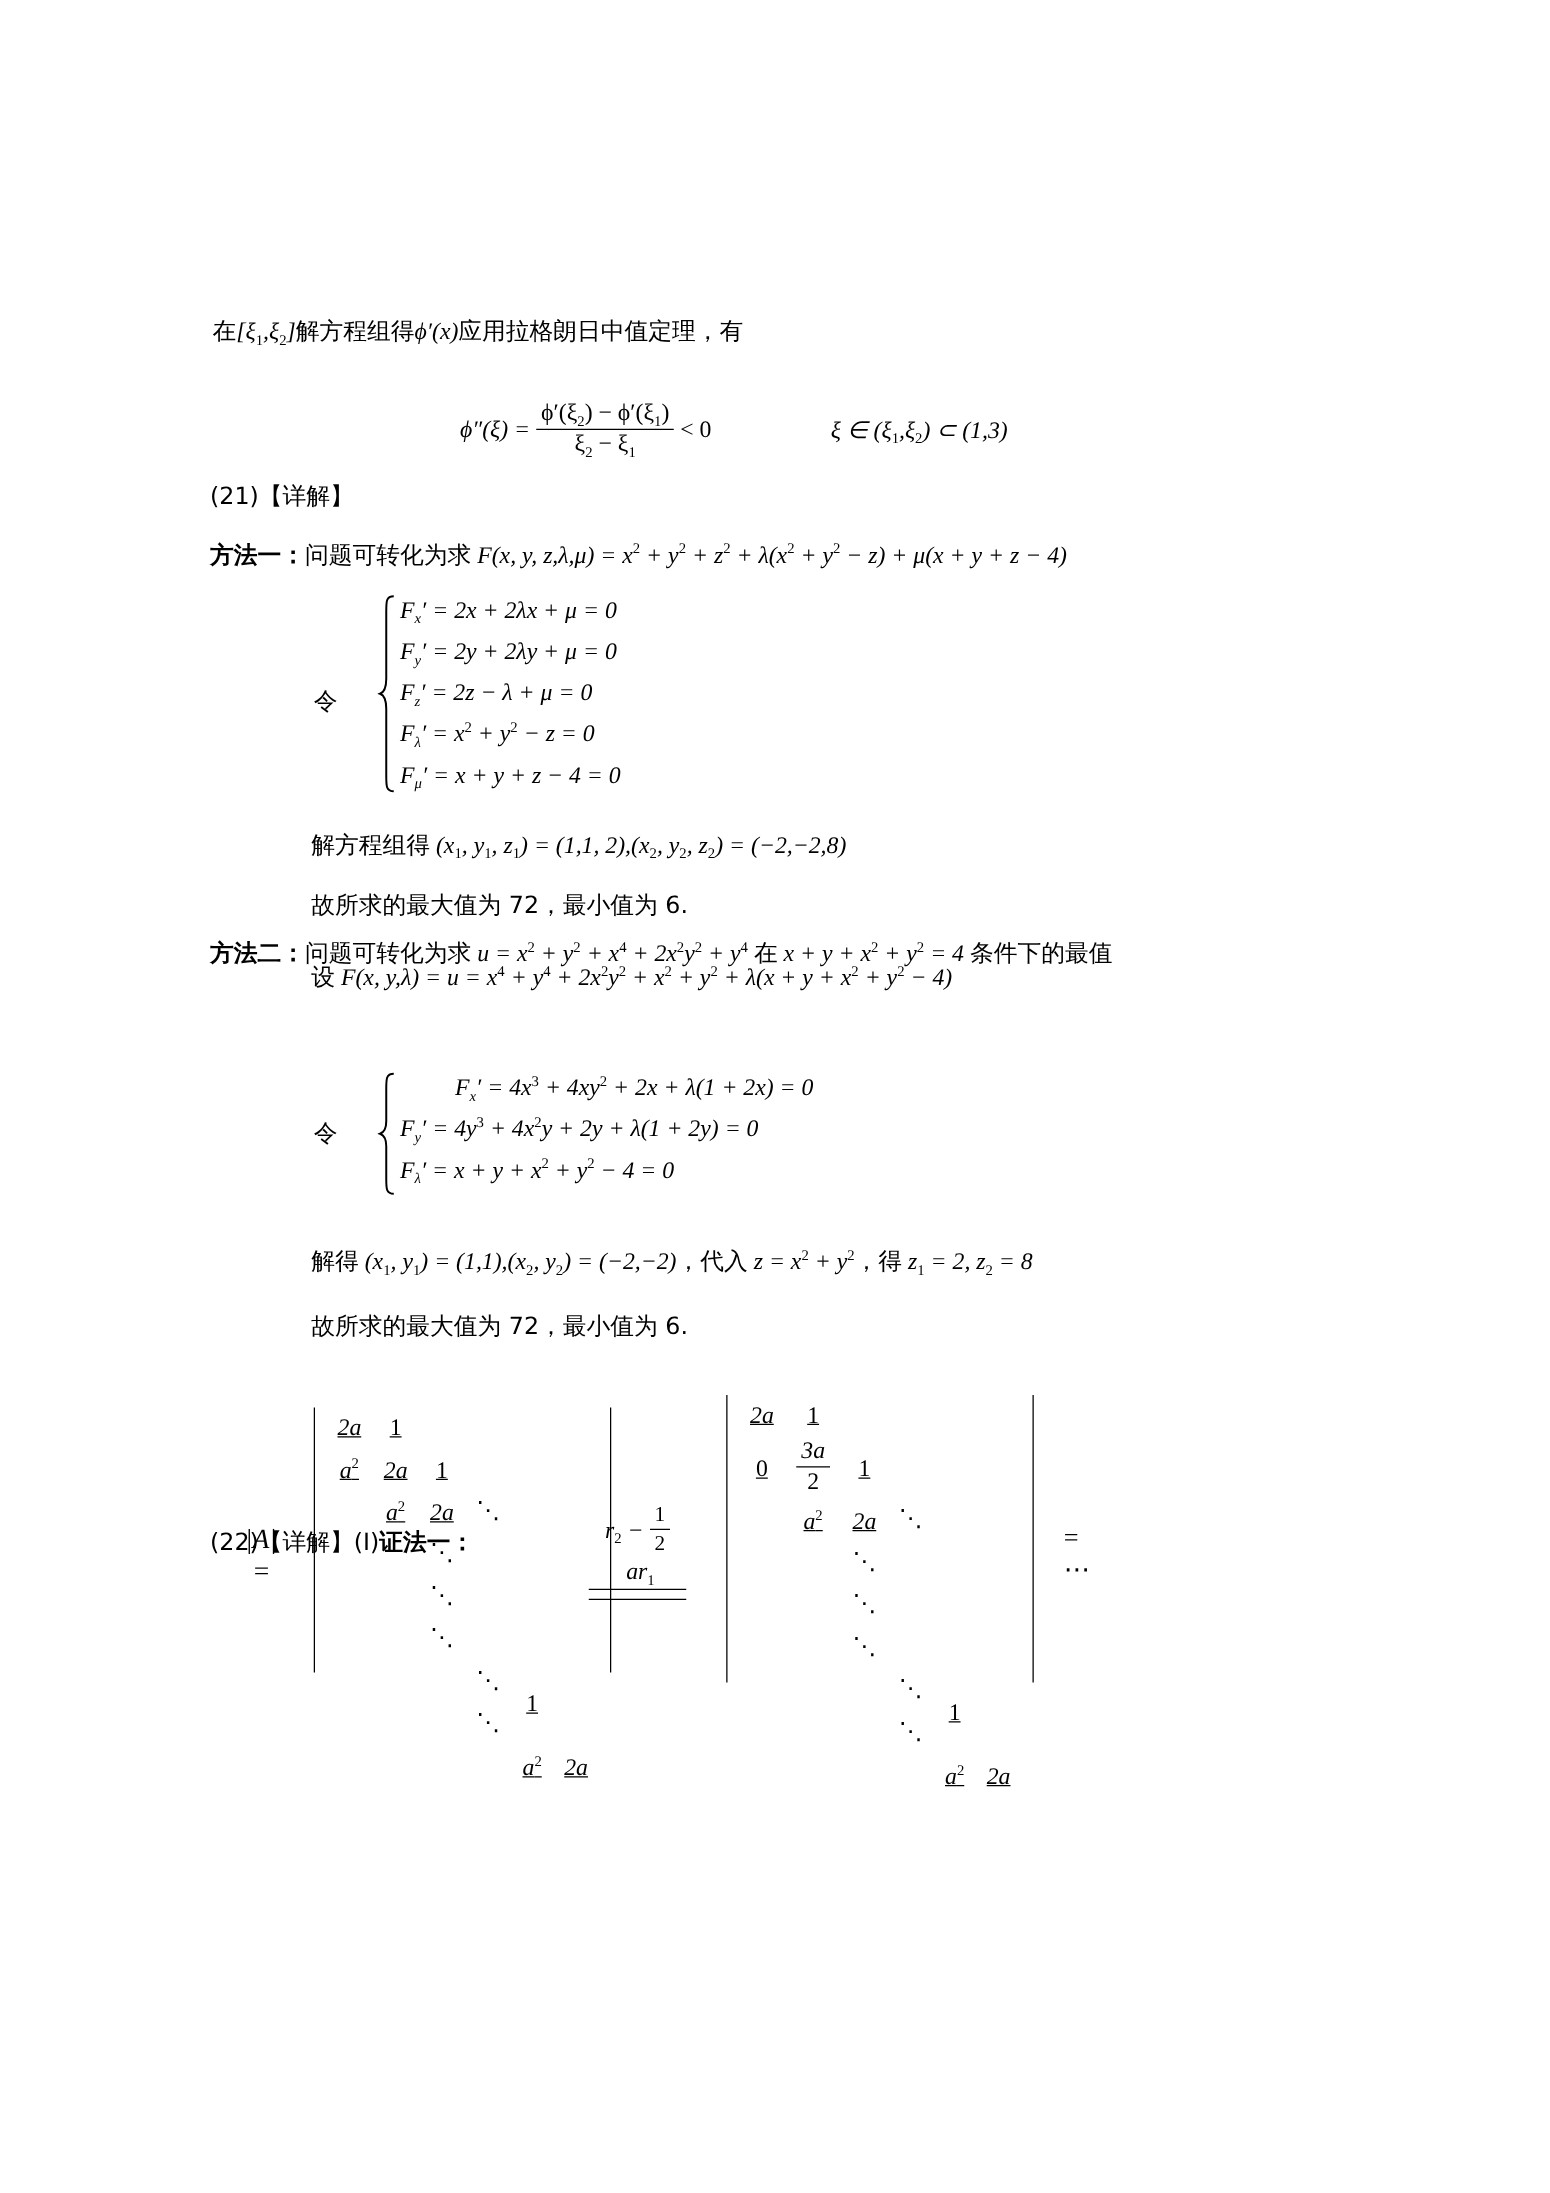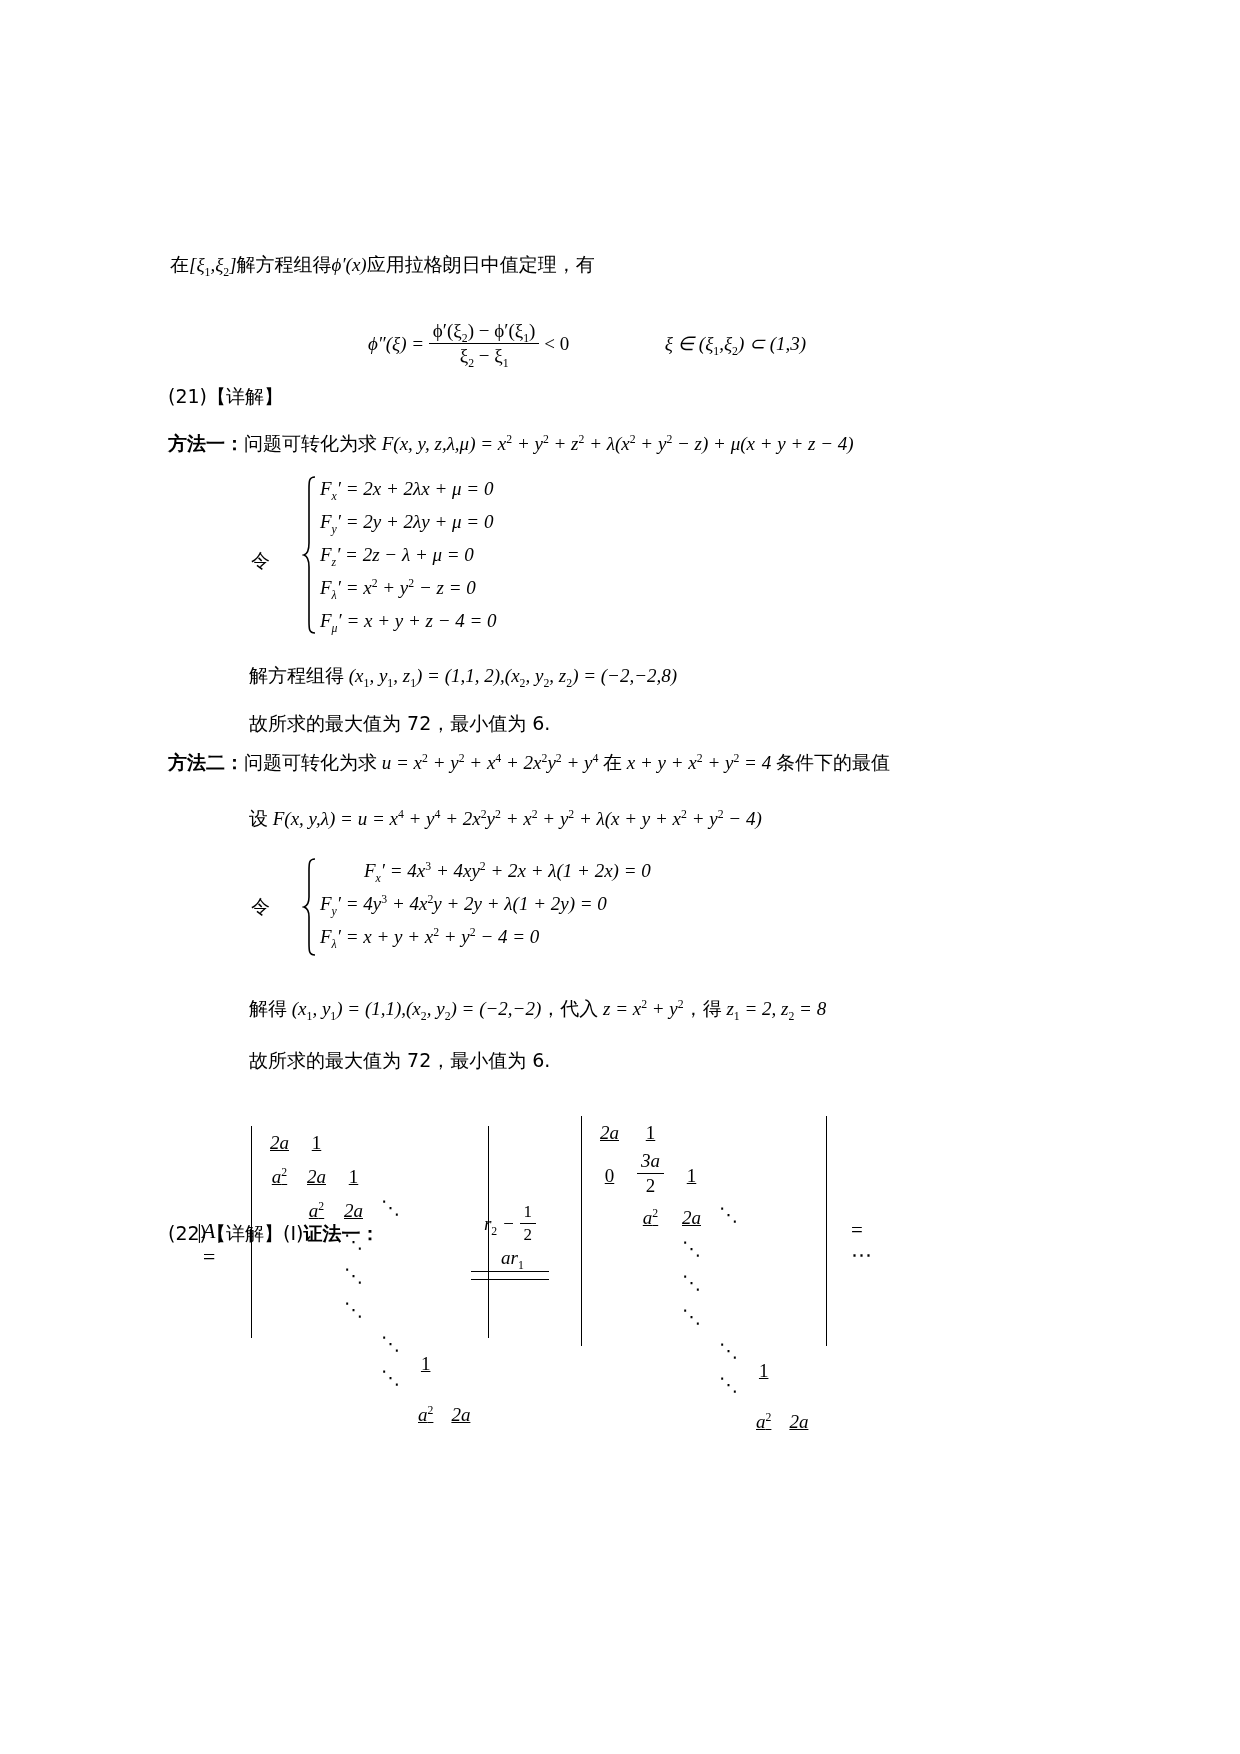--- a/index.html
+++ b/index.html
@@ -107,21 +107,21 @@
   <div class="line" style="left:249px; top:663px; font-size:19px;">
     <span class="cn">解方程组得</span><span class="gr">&nbsp;(x<sub class="sbn">1</sub>,&nbsp;y<sub class="sbn">1</sub>,&nbsp;z<sub class="sbn">1</sub>)&nbsp;=&nbsp;(1,1,&nbsp;2),(x<sub class="sbn">2</sub>,&nbsp;y<sub class="sbn">2</sub>,&nbsp;z<sub class="sbn">2</sub>)&nbsp;=&nbsp;(−2,−2,8)</span>
   </div>
 
   <div class="line cn" style="left:249px; top:711px; font-size:19px;">故所求的最大值为 72，最小值为 6.</div>
 
   <div class="line" style="left:168px; top:750px; font-size:19px;">
     <span class="cn-b">方法二：</span><span class="cn">问题可转化为求</span><span class="gr">&nbsp;u&nbsp;=&nbsp;x<sup class="expn">2</sup>&nbsp;+&nbsp;y<sup class="expn">2</sup>&nbsp;+&nbsp;x<sup class="expn">4</sup>&nbsp;+&nbsp;2x<sup class="expn">2</sup>y<sup class="expn">2</sup>&nbsp;+&nbsp;y<sup class="expn">4</sup>&nbsp;</span><span class="cn">在</span><span class="gr">&nbsp;x&nbsp;+&nbsp;y&nbsp;+&nbsp;x<sup class="expn">2</sup>&nbsp;+&nbsp;y<sup class="expn">2</sup>&nbsp;=&nbsp;4&nbsp;</span><span class="cn">条件下的最值</span>
   </div>
 
-  <div class="line" style="left:249px; top:806px; font-size:19px;">
+  <div class="line" style="left:249px; top:769px; font-size:19px;">
     <span class="cn">设</span><span class="gr">&nbsp;F(x,&nbsp;y,λ)&nbsp;=&nbsp;u&nbsp;=&nbsp;x<sup class="expn">4</sup>&nbsp;+&nbsp;y<sup class="expn">4</sup>&nbsp;+&nbsp;2x<sup class="expn">2</sup>y<sup class="expn">2</sup>&nbsp;+&nbsp;x<sup class="expn">2</sup>&nbsp;+&nbsp;y<sup class="expn">2</sup>&nbsp;+&nbsp;λ(x&nbsp;+&nbsp;y&nbsp;+&nbsp;x<sup class="expn">2</sup>&nbsp;+&nbsp;y<sup class="expn">2</sup>&nbsp;−&nbsp;4)</span>
   </div>
 
   <div class="line cn" style="left:251px; top:894px; font-size:19px;">令</div>
 
   <div class="sysbrace" style="left:302px; top:857px;">
     <svg width="16" height="100" viewBox="0 0 16 100">
       <path d="M13 2 C7 2, 7 6, 7 14 L7 40 C7 46, 5 49, 2 50 C5 51, 7 54, 7 60 L7 86 C7 94, 7 98, 13 98" fill="none" stroke="#000" stroke-width="1.6"></path>
     </svg>
   </div>

